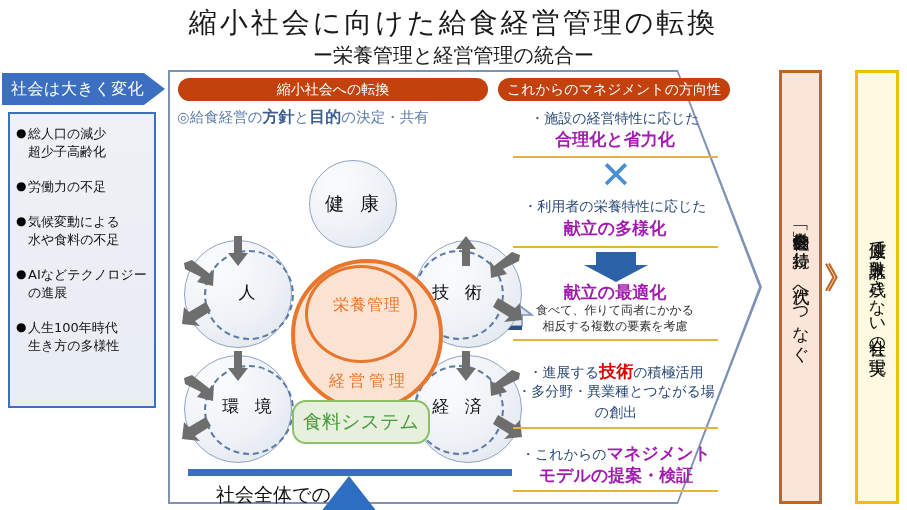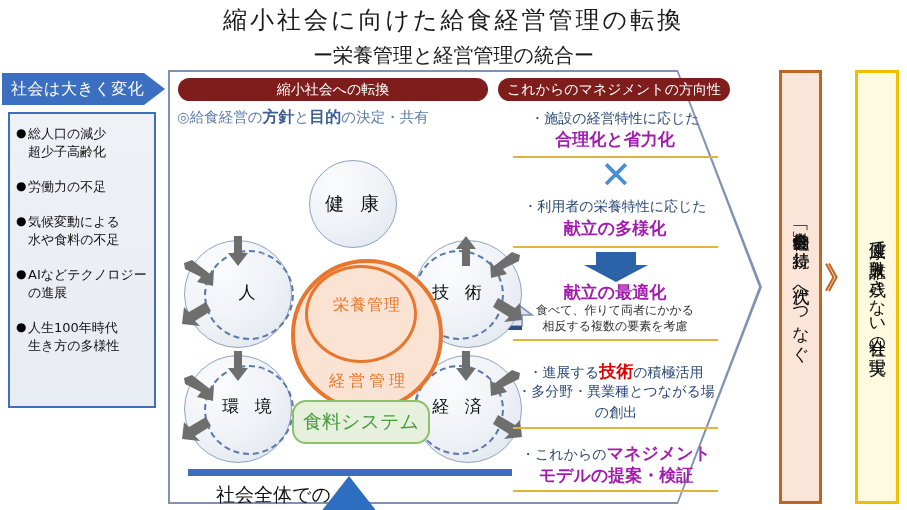--- a/index.html
+++ b/index.html
@@ -8,21 +8,21 @@
     background:#ffffff;
     font-family:"Liberation Sans","DejaVu Sans",sans-serif;
     overflow:hidden;
     position:relative;
   }
   .root{position:absolute;left:0;top:0;width:907px;height:510px;}
 
   
   .title-main{
     position:absolute;left:0;top:4px;width:907px;
-    text-align:center;font-size:24px;letter-spacing:3px;
+    text-align:center;font-size:28px;letter-spacing:3px;
     color:#1a1a1a;font-weight:400;
     font-family:"DejaVu Sans","Liberation Sans",sans-serif;
   }
   .title-sub{
     position:absolute;left:0;top:42px;width:907px;
     text-align:center;font-size:20px;letter-spacing:0px;
     color:#1a1a1a;font-weight:400;
     font-family:"DejaVu Sans","Liberation Sans",sans-serif;
   }
 
@@ -68,21 +68,21 @@
   }
   .main-pent-inner{
     position:absolute;left:2px;top:2px;width:590px;height:430px;
     background:#ffffff;
     clip-path:polygon(0 0, 507px 0, 589px 215px, 507px 430px, 0 430px);
   }
 
   
   .pill{
     position:absolute;height:23px;border-radius:12px;
-    background:#7f1d1d;color:#ffffff;
+    background:#c2410c;color:#ffffff;
     font-size:14px;display:flex;align-items:center;justify-content:center;
     font-family:"DejaVu Sans","Liberation Sans",sans-serif;
   }
   .pill-left{left:10px;top:8px;width:310px;}
   .pill-right{left:330px;top:8px;width:232px;}
 
   
   .lead-line{
     position:absolute;color:#5b7aa8;font-size:14.5px;white-space:nowrap;
     font-family:"DejaVu Sans","Liberation Sans",sans-serif;

